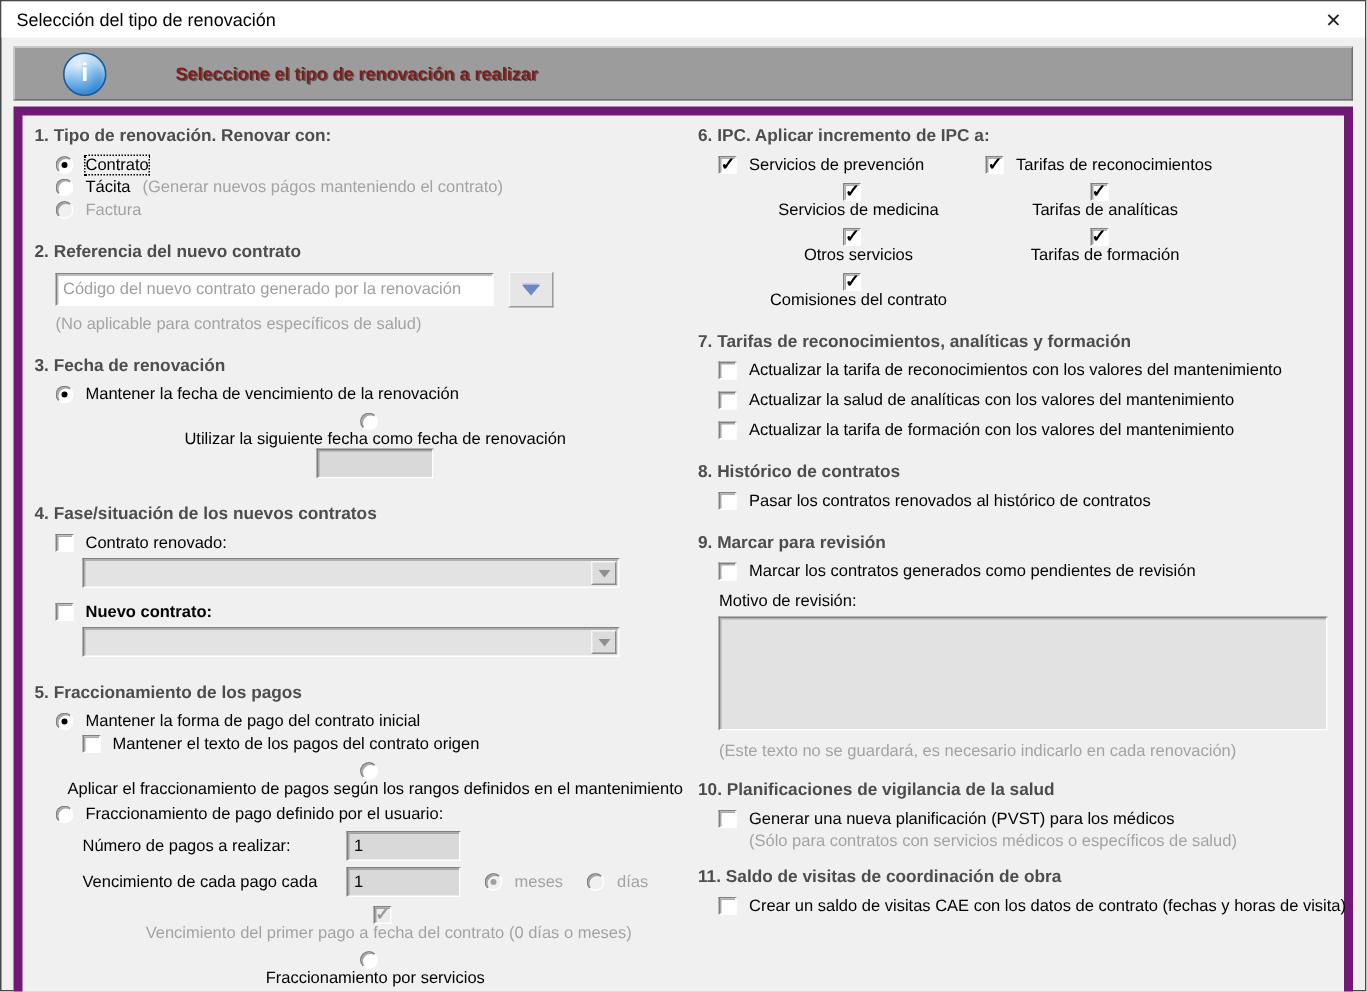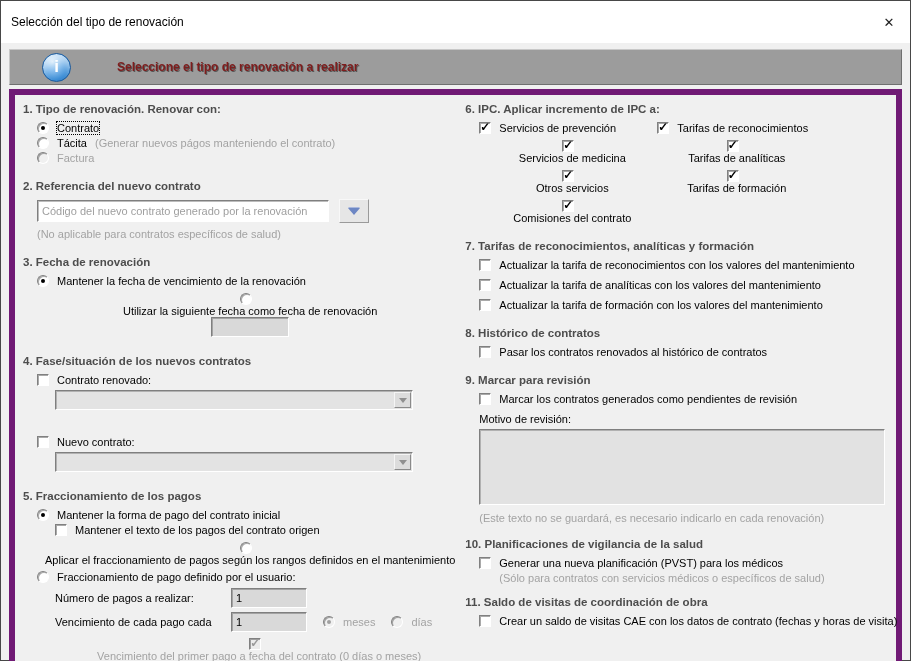--- a/index.html
+++ b/index.html
@@ -2,21 +2,21 @@
 <html><head>
 <meta charset="utf-8">
 <style>
   * { margin:0; padding:0; box-sizing:border-box; }
   html,body { width:911px; height:661px; }
   body { font-family:"Liberation Sans", sans-serif; font-size:11px; color:#000; background:#fff; }
 
   .dialog { width:911px; height:661px; background:#f0f0f0; border:1px solid #474747; position:relative; display:flex; flex-direction:column; }
 
   
-  .titlebar { height:42px; background:#ffffff; display:flex; align-items:center; padding:0 10px; flex:0 0 auto; }
+  .titlebar { height:24px; background:#ffffff; display:flex; align-items:center; padding:0 10px; flex:0 0 auto; }
   .titlebar .title { font-size:12px; color:#000; flex:1; }
   .titlebar .close { width:22px; height:22px; display:flex; align-items:center; justify-content:center; font-size:13px; color:#222; cursor:pointer; }
 
   
   .banner { margin:6px 8px 4px 8px; height:36px; background:#9c9c9c; border-top:1px solid #c8c8c8; border-left:1px solid #c8c8c8; border-right:1px solid #6f6f6f; border-bottom:1px solid #6f6f6f; display:flex; align-items:center; padding:0 10px; flex:0 0 auto; }
   .info-icon { width:29px; height:29px; border-radius:50%; background:radial-gradient(circle at 35% 28%, #d9ecfb 0%, #8cc0ee 35%, #3d8ed6 70%, #1d66ae 100%); border:1px solid #1a5globalA; border:1px solid #195a9e; color:#fff; font-weight:bold; font-size:17px; display:flex; align-items:center; justify-content:center; margin:0 18px 0 22px; box-shadow:inset 0 6px 6px rgba(255,255,255,.55); }
   .banner-text { color:#7f1d1d; font-weight:bold; font-size:12px; text-shadow:1px 1px 0 rgba(80,80,80,.9);margin-left:28px; }
 
   
   .panel { margin:0 8px; border:6px solid #701a75; background:#f0f0f0; flex:0 0 auto; height:640px; display:flex; padding:8px 6px 0 6px; }
@@ -59,21 +59,21 @@
   .tri-down-blue { width:0; height:0; border-left:6px solid transparent; border-right:6px solid transparent; border-top:7px solid #6d87c4; filter:drop-shadow(0 -1px 0 #a9b8dd); }
 
   
   .tarea { width:406px; height:76px; background:#e2e2e2; border:1px solid; border-color:#7f7f7f #fff #fff #7f7f7f; box-shadow:inset 1px 1px 0 rgba(64,64,64,.3); resize:none; font-family:"Liberation Sans",sans-serif; font-size:11px; }
 
   
   .footer { flex:1; display:flex; align-items:center; justify-content:flex-end; padding:0 8px; gap:20px; }
   .btn { width:113px; height:23px; background:#ececec; border:1px solid #8e8e8e; box-shadow:inset 1px 1px 0 #fff, inset -1px -1px 0 #a9a9a9; font-family:"Liberation Sans",sans-serif; font-size:12px; color:#000; cursor:pointer; display:flex; align-items:center; justify-content:center; }
   .btn .btn-label { display:block; }
   .btn-accept .btn-label::first-letter { text-decoration:underline; } .mt3{margin-top:3px;} .mt4{margin-top:4px;} .mt5{margin-top:5px;}
-  .mt6{margin-top:6px;flex-direction:column;} .mt8{margin-top:8px;} .mt10{margin-top:26px;} .mt12{margin-top:12px;}
+  .mt6{margin-top:6px;flex-direction:column;} .mt8{margin-top:8px;} .mt10{margin-top:10px;font-weight:bold;} .mt12{margin-top:12px;}
   .mt14{margin-top:14px;} .mt16{margin-top:16px;} .mt18{margin-top:18px;}
   .ind1{margin-left:14px;} .ind2{margin-left:32px;}
 </style>
 </head>
 <body>
 
 <div class="dialog">
 
   <div class="titlebar">
     <span class="title">Selección del tipo de renovación</span>
@@ -223,21 +223,21 @@
       </div>
 
       
       <div class="sec-title mt16">7. Tarifas de reconocimientos, analíticas y formación</div>
       <label class="row ind1">
         <span class="cbx"></span>
         <span class="lbl gap8">Actualizar la tarifa de reconocimientos con los valores del mantenimiento</span>
       </label>
       <label class="row ind1 mt8">
         <span class="cbx"></span>
-        <span class="lbl gap8">Actualizar la tarifa de analíticas con los valores del mantenimiento</span>
+        <span class="lbl gap8">Actualizar la salud de analíticas con los valores del mantenimiento</span>
       </label>
       <label class="row ind1 mt8">
         <span class="cbx"></span>
         <span class="lbl gap8">Actualizar la tarifa de formación con los valores del mantenimiento</span>
       </label>
 
       
       <div class="sec-title mt16">8. Histórico de contratos</div>
       <label class="row ind1">
         <span class="cbx"></span>

